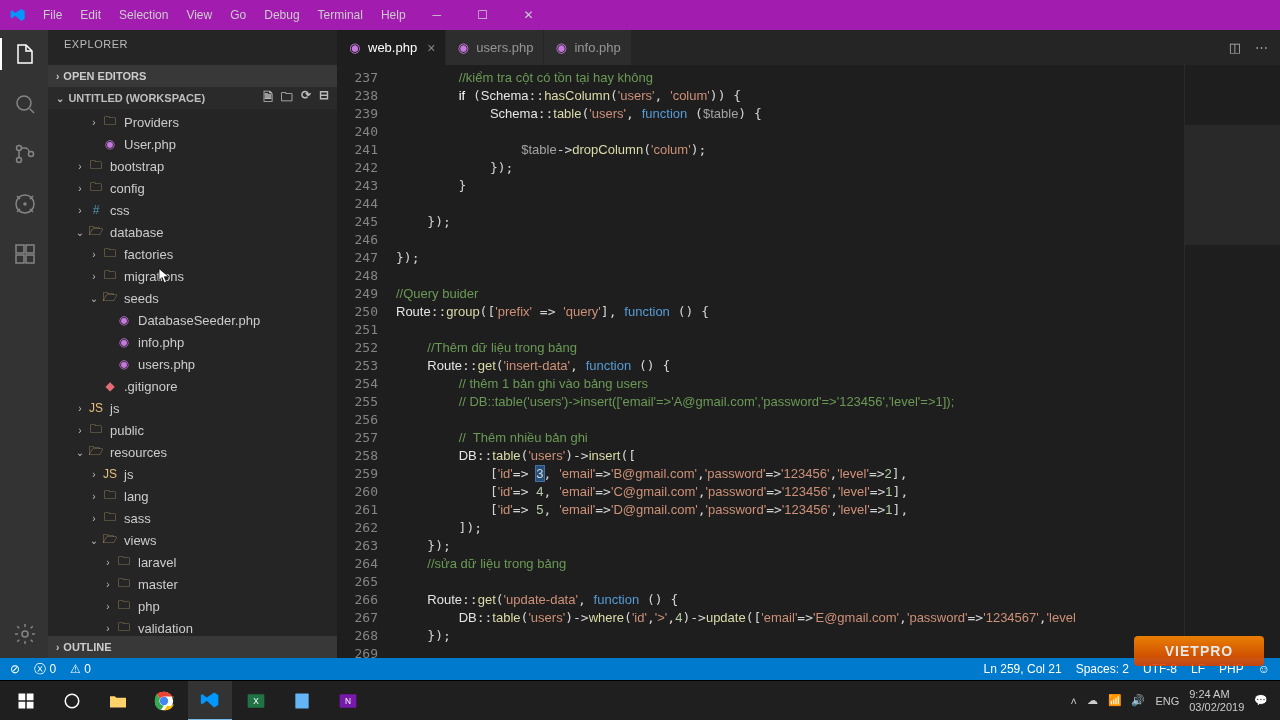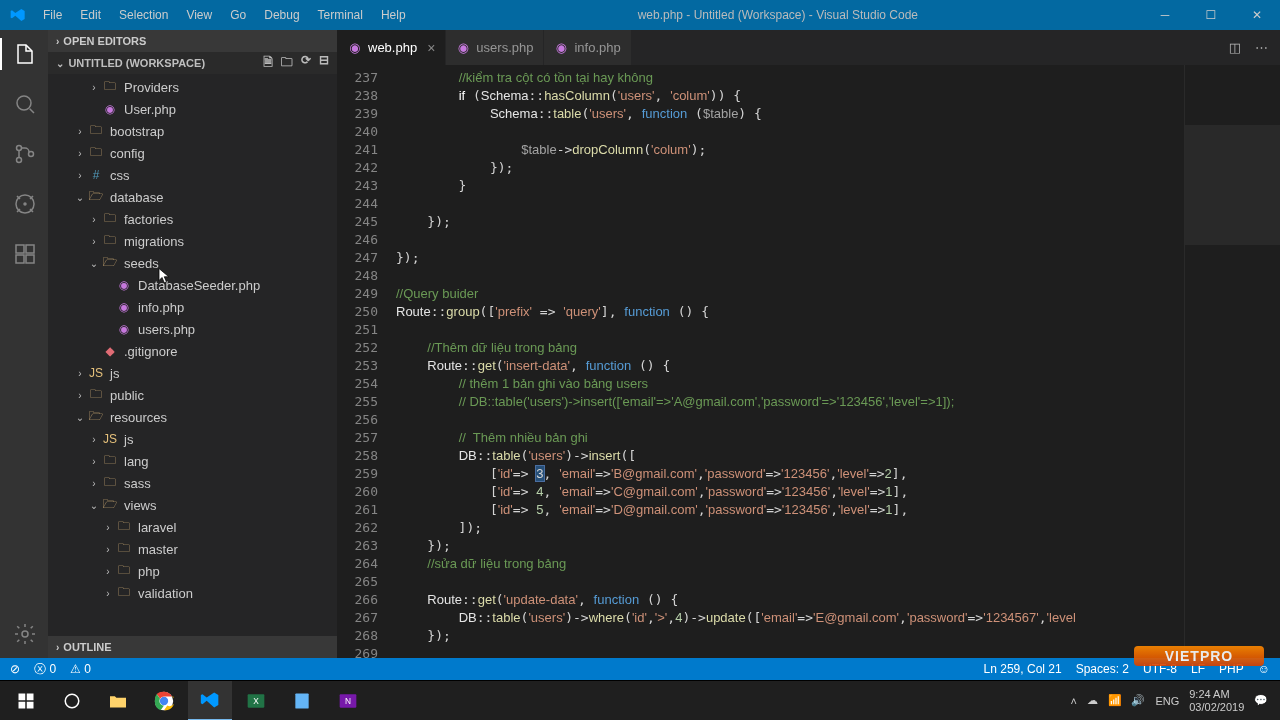--- a/index.html
+++ b/index.html
@@ -1,17 +1,17 @@
 <!DOCTYPE html>
 <html><head>
 <meta charset="utf-8">
 <style>
 *{box-sizing:border-box;margin:0;padding:0;font-family:'Segoe UI',Tahoma,sans-serif;user-select:none}
 body{width:1280px;height:720px;overflow:hidden;background:#1e1e1e;color:#ccc;font-size:13px;display:flex;flex-direction:column}
-.titlebar{height:30px;background:#0369a1;display:flex;align-items:center;color:#ccc;font-size:12px}
+.titlebar{height:30px;background:#a21caf;display:flex;align-items:center;color:#ccc;font-size:12px}
 .titlebar .logo{width:35px;display:flex;justify-content:center;align-items:center}
 .titlebar .logo svg{width:16px;height:16px}
 .menubar{display:flex;gap:2px}
 .menubar .mi{padding:4px 8px;cursor:pointer}
 .title-center{flex:1;text-align:center;color:#bbb}
 .winctrl{display:flex}
 .winctrl .wc{width:46px;height:30px;display:flex;align-items:center;justify-content:center;cursor:pointer}
 .main{flex:1;display:flex;min-height:0}
 .activitybar{width:48px;background:#333;display:flex;flex-direction:column;align-items:center;padding-top:8px;gap:18px}
 .activitybar .ab{width:48px;height:32px;display:flex;align-items:center;justify-content:center;color:#858585;cursor:pointer;border-left:2px solid transparent}
@@ -56,21 +56,21 @@
 .k-var{color:#a3a3a3}
 .k-purple{color:#ffffff}
 .cursor-hl{background:#264f78;outline:1px solid #4b6ea0}
 .statusbar{height:22px;background:#007acc;color:#fff;display:flex;align-items:center;font-size:12px;padding:0 10px;gap:14px}
 .statusbar .sp{flex:1}
 .taskbar{height:40px;background:#1f1f1f;display:flex;align-items:center;padding:0 4px;gap:2px;border-top:1px solid #000}
 .taskbar .tbtn{width:44px;height:40px;display:flex;align-items:center;justify-content:center;cursor:pointer}
 .taskbar .tbtn.active{border-bottom:2px solid #76b9ed;background:#333}
 .taskbar .trays{margin-left:auto;display:flex;align-items:center;gap:10px;padding-right:8px;color:#ccc;font-size:11px}
 .clock{text-align:left;line-height:13px;font-size:11px}
-.brand{position:absolute;right:16px;bottom:54px;width:130px;height:20px;background:linear-gradient(#ff8a00,#d83f00);border-radius:4px;display:flex;align-items:center;justify-content:center;color:#fff;font-weight:bold;font-size:14px;letter-spacing:1px;opacity:0.9}
+.brand{position:absolute;right:16px;bottom:54px;width:130px;height:30px;background:linear-gradient(#ff8a00,#d83f00);border-radius:4px;display:flex;align-items:center;justify-content:center;color:#fff;font-weight:bold;font-size:14px;letter-spacing:1px;opacity:0.9}
 .ptr{position:absolute;width:18px;height:24px;left:156px;top:264px;pointer-events:none}
 </style>
 </head>
 <body>
 
 <div class="titlebar">
   <div class="logo">
     <svg viewBox="0 0 24 24">
         <path fill="#0098ff" d="M17 3l5 3v12l-5 3-9-8-5 4-2-1V6l2-1 5 4 9-6z"></path>
       </svg>
@@ -78,21 +78,20 @@
   <div class="menubar" id="menubar">
       <div class="mi">File</div>
       <div class="mi">Edit</div>
       <div class="mi">Selection</div>
       <div class="mi">View</div>
       <div class="mi">Go</div>
       <div class="mi">Debug</div>
       <div class="mi">Terminal</div>
       <div class="mi">Help</div>
     </div>
-  <div class="title-center">web.php - Untitled (Workspace) - Visual Studio Code</div>
   <div class="winctrl">
     <div class="wc">─</div>
     <div class="wc">☐</div>
     <div class="wc">✕</div>
   </div>
 </div>
 
 <div class="main">
 
   <div class="activitybar">
@@ -134,20 +133,21 @@
     <div class="spacer"></div>
     <div class="ab" style="margin-bottom:8px">
         <svg width="24" height="24" viewBox="0 0 24 24" fill="none" stroke="currentColor" stroke-width="1.5">
           <circle cx="12" cy="12" r="3"></circle>
           <path d="M12 2v3M12 19v3M4.2 4.2l2.1 2.1M17.7 17.7l2.1 2.1M2 12h3M19 12h3M4.2 19.8l2.1-2.1M17.7 6.3l2.1-2.1"></path>
         </svg>
       </div>
   </div>
 
   <div class="sidebar">
+    <div class="side-title">EXPLORER</div>
     <div class="side-sec">
         <span class="chev">›</span>
         <span>OPEN EDITORS</span>
       </div>
     <div class="side-sec work">
       <span class="chev">⌄</span>
         <span>UNTITLED (WORKSPACE)</span>
       <span class="side-actions">
         <span>🗎</span>
         <span>🗀</span>

